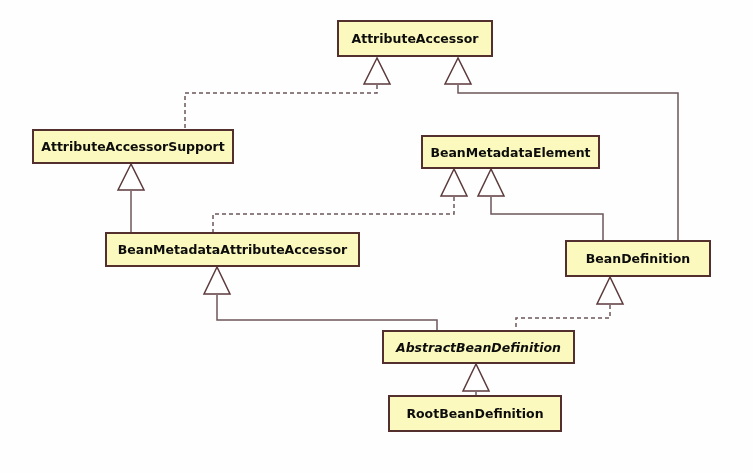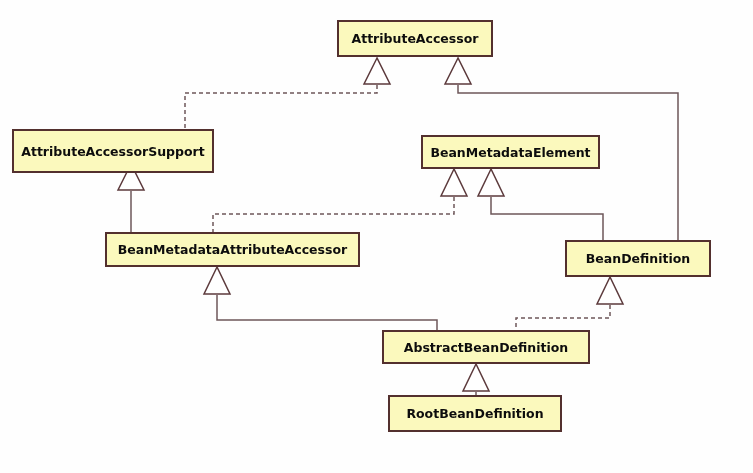--- a/index.html
+++ b/index.html
@@ -79,37 +79,37 @@
     <polygon class="tri" points="610,277 597,304 623,304"></polygon>
 
     <polyline class="edge" points="476,392 476,405"></polyline>
     <polygon class="tri" points="476,364 463,391 489,391"></polygon>
   </svg>
 
   <div class="uml-class" style="left:337px; top:20px; width:156px; height:37px;">
     <span>AttributeAccessor</span>
   </div>
 
-  <div class="uml-class" style="left:12px; top:129px; width:202px; height:44px;align-items:center;">
+  <div class="uml-class" style="left:32px; top:129px; width:202px; height:35px;align-items:center;">
     <span>AttributeAccessorSupport</span>
   </div>
 
   <div class="uml-class" style="left:411px; top:135px; width:179px; height:34px;margin-left:10px;">
     <span>BeanMetadataElement</span>
   </div>
 
   <div class="uml-class" style="left:105px; top:232px; width:255px; height:35px;">
     <span>BeanMetadataAttributeAccessor</span>
   </div>
 
   <div class="uml-class" style="left:565px; top:240px; width:146px; height:37px;">
     <span>BeanDefinition</span>
   </div>
 
-  <div class="uml-class" style="left:382px; top:330px; width:208px; height:34px;">
+  <div class="uml-class" style="left:382px; top:330px; width:193px; height:34px;font-style:italic;">
     <span>AbstractBeanDefinition</span>
   </div>
 
   <div class="uml-class" style="left:388px; top:395px; width:174px; height:37px;">
     <span>RootBeanDefinition</span>
   </div>
 
 </div>
 
 </body></html>

